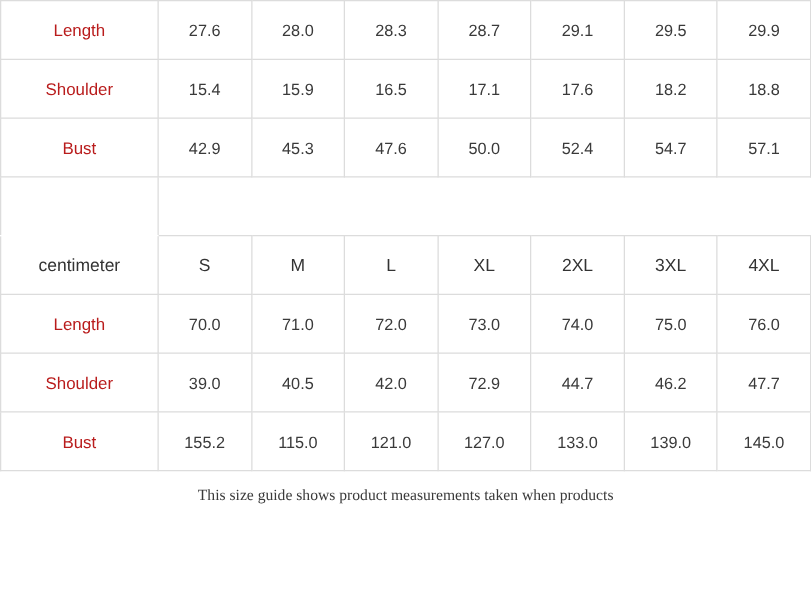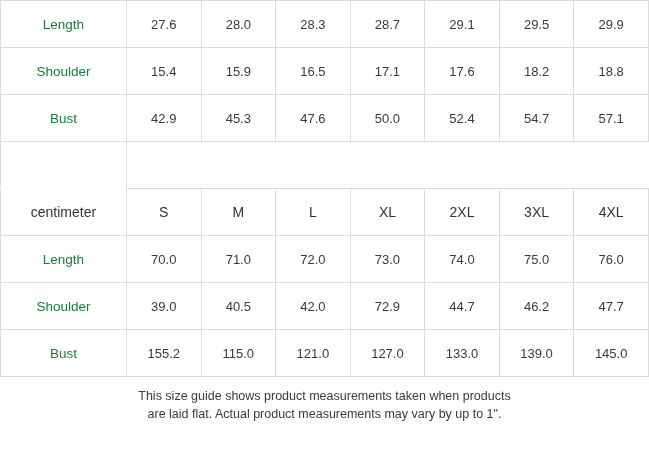--- a/index.html
+++ b/index.html
@@ -39,21 +39,21 @@
   table.size-table td.unit-cell {
     font-size: 14px;
     color: #333333;
   }
   table.size-table td.header-size {
     font-size: 14px;
     color: #333333;
   }
   table.size-table td.row-label {
     font-size: 13.5px;
-    color: #15803d;
+    color: #b91c1c;
   }
   
   table.size-table tr:first-child td { border-top: 1px solid #dcdcdc; }
   .spacer-row td {
     border-left: 1px solid #dcdcdc;
     border-right: 1px solid #dcdcdc;
     border-top: 1px solid #dcdcdc;
     border-bottom: 1px solid #dcdcdc;
     height: 44px;
   }
@@ -67,21 +67,21 @@
     border: none;
     border-left: 1px solid #dcdcdc;
   }
   .note {
     text-align: center;
     font-size: 12.5px;
     color: #3a3a3a;
     line-height: 1.45;
     padding-top: 10px;
   }
-  .note div { white-space: nowrap; }
+  .note div { white-space: nowrap; font-family: Liberation Serif, serif; }
 </style>
 </head>
 <body>
 
 <div class="sheet">
 
   <table class="size-table">
     <colgroup>
       <col class="label-col">
       <col class="size-col">
@@ -168,16 +168,15 @@
         <td>127.0</td>
         <td>133.0</td>
         <td>139.0</td>
         <td>145.0</td>
       </tr>
     </tbody>
   </table>
 
   <div class="note">
     <div>This size guide shows product measurements taken when products</div>
-    <div>are laid flat. Actual product measurements may vary by up to 1".</div>
   </div>
 
 </div>
 
 </body></html>

